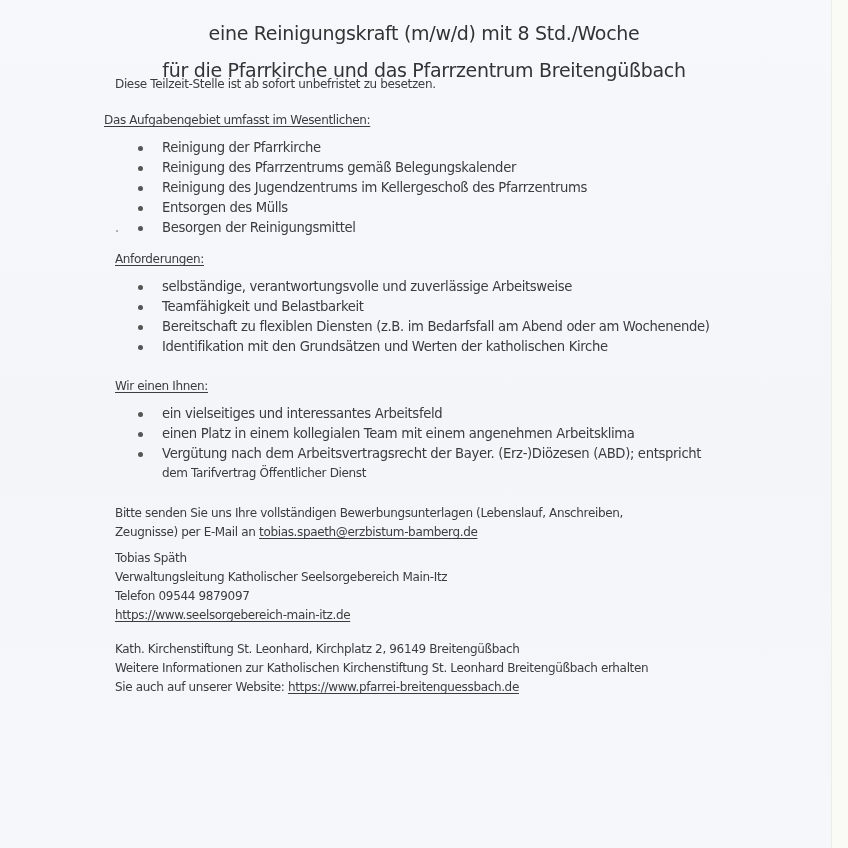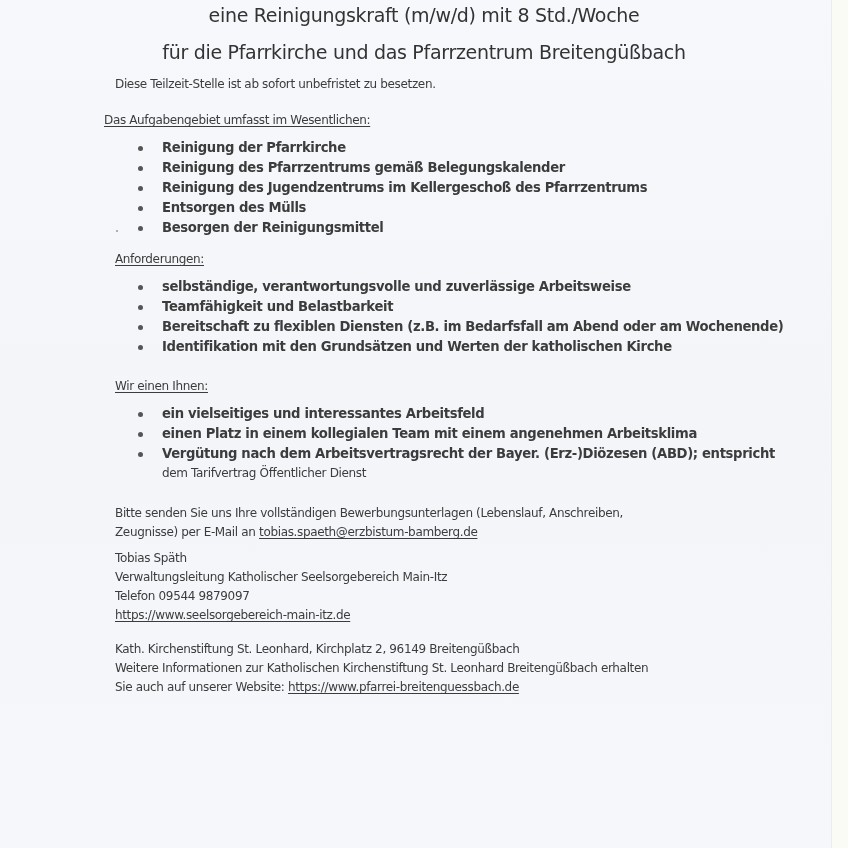--- a/index.html
+++ b/index.html
@@ -21,20 +21,21 @@
       border-left: 1px solid #ecede8;
     }
     .title {
       position: absolute; left: 0; width: 848px;
       text-align: center;
       font-family: "DejaVu Sans", sans-serif;
       font-size: 19px;
       color: #333;
       letter-spacing: -0.3px;
       white-space: nowrap;
+      margin-top: 18px;
     }
     .t1 { top: 4px; }
     .t2 { top: 41px; }
     .line {
       position: absolute;
       font-size: 12px;
       white-space: nowrap;
       color: #3c3c3c;
       font-family: "DejaVu Sans", sans-serif;
       letter-spacing: -0.35px;
@@ -46,21 +47,20 @@
       width: 5px; height: 5px; border-radius: 50%;
       background: #555;
     }
     .btext {
       position: absolute; left: 162px; top: 0;
       font-size: 13.2px;
       color: #3c3c3c;
       font-family: "DejaVu Sans", sans-serif;
       letter-spacing: -0.35px;
       white-space: nowrap;
-      font-weight: bold;
     }
     .stray { position:absolute; left:116px; top:230px; width:2px; height:2px; background:#999; border-radius:50%; }
   </style>
 </head>
 <body>
 
 <div class="paper">
   <div class="edge-strip"></div>
 
   <div class="title t1">eine Reinigungskraft (m/w/d) mit 8 Std./Woche</div>

